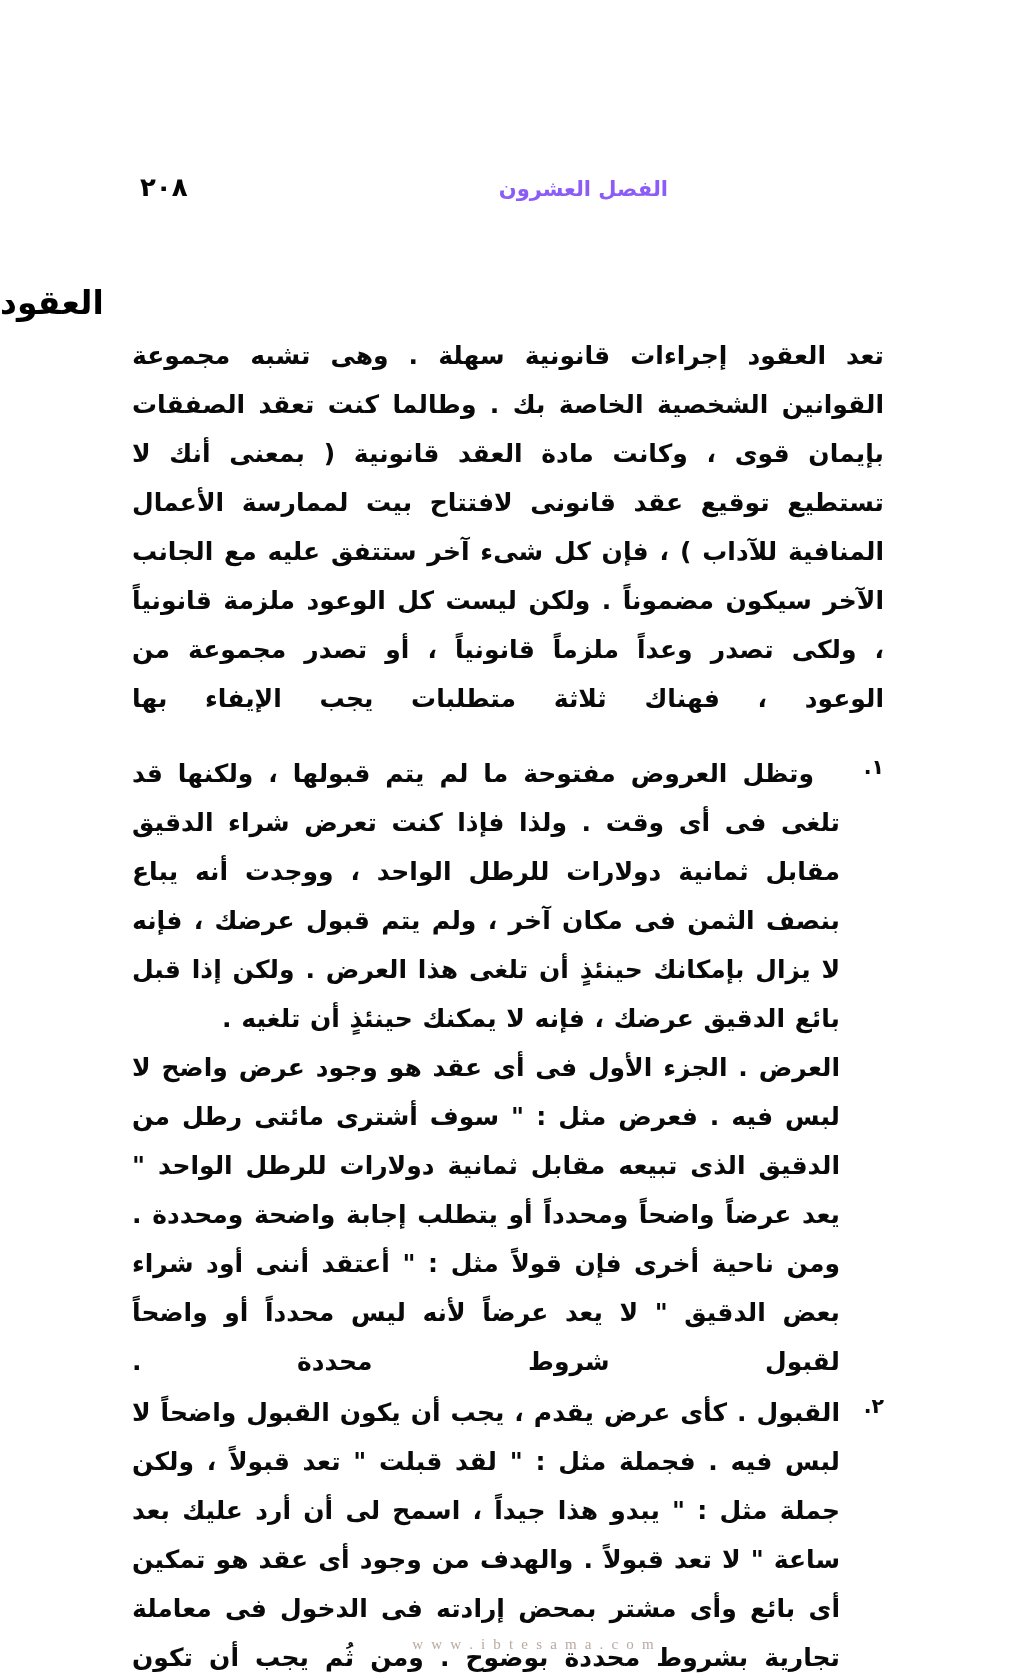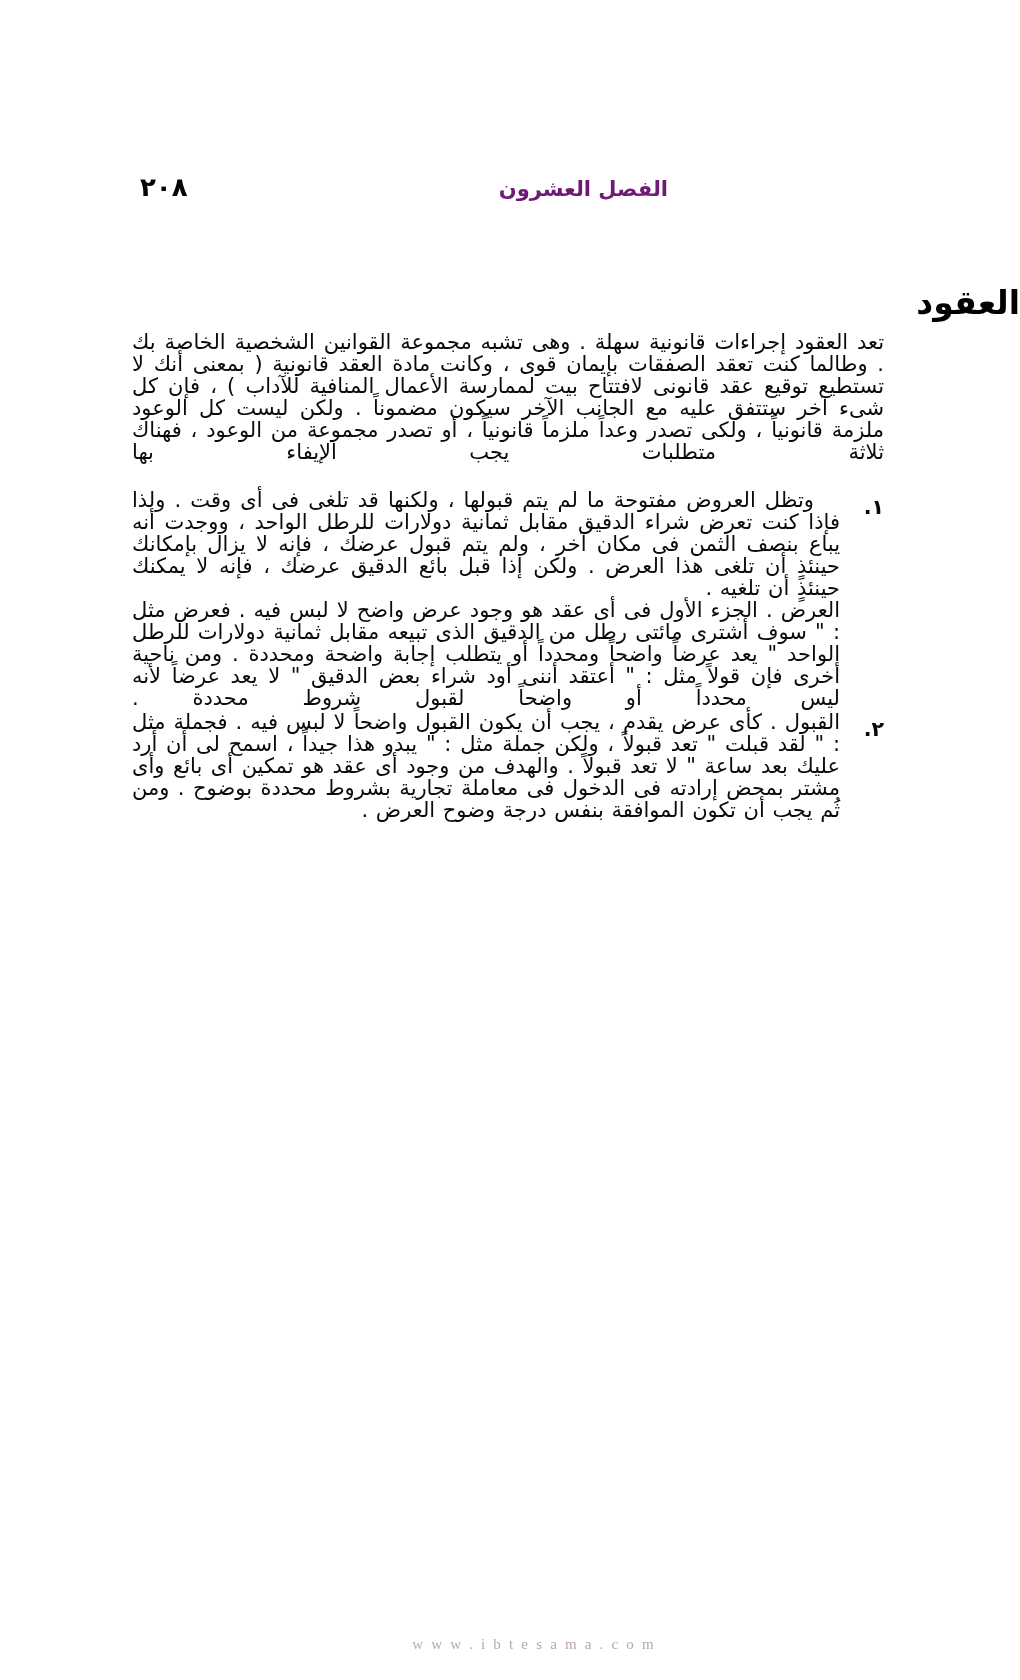--- a/index.html
+++ b/index.html
@@ -36,55 +36,55 @@
   .folio {
     font-size: 26px;
     font-weight: bold;
     color: #050505;
     letter-spacing: 1px;
     direction: rtl;
   }
   .chapter-label {
     font-size: 21px;
     font-weight: bold;
-    color: #701a75;
+    color: #8b5cf6;
     margin-right: 212px;
     white-space: nowrap;
   }
 
   
   .doc-title {
     position: absolute;
     top: 252px;
     left: 0;
     width: 100%;
-    text-align: right;
+    text-align: left;
     font-size: 33px;
     font-weight: bold;
     color: #000;
     letter-spacing: 0px;
   }
 
   
   .content {
     position: absolute;
     top: 322px;
     right: 136px;
     left: 132px;
     direction: rtl;
     text-align: justify;
     text-align-last: justify;
     color: #0a0a0a;
   }
 
   p.para {
     margin: 0 0 0 0;
-    font-size: 21px;
-    line-height: 22px;
-    font-weight: normal;
+    font-size: 25px;
+    line-height: 49px;
+    font-weight: bold;
     text-align: justify;
     text-align-last: justify;
     word-spacing: 1px;
   }
   p.para.last-ragged {
     text-align-last: right;
   }
   p.para.center-last {
     text-align-last: center;
   }

